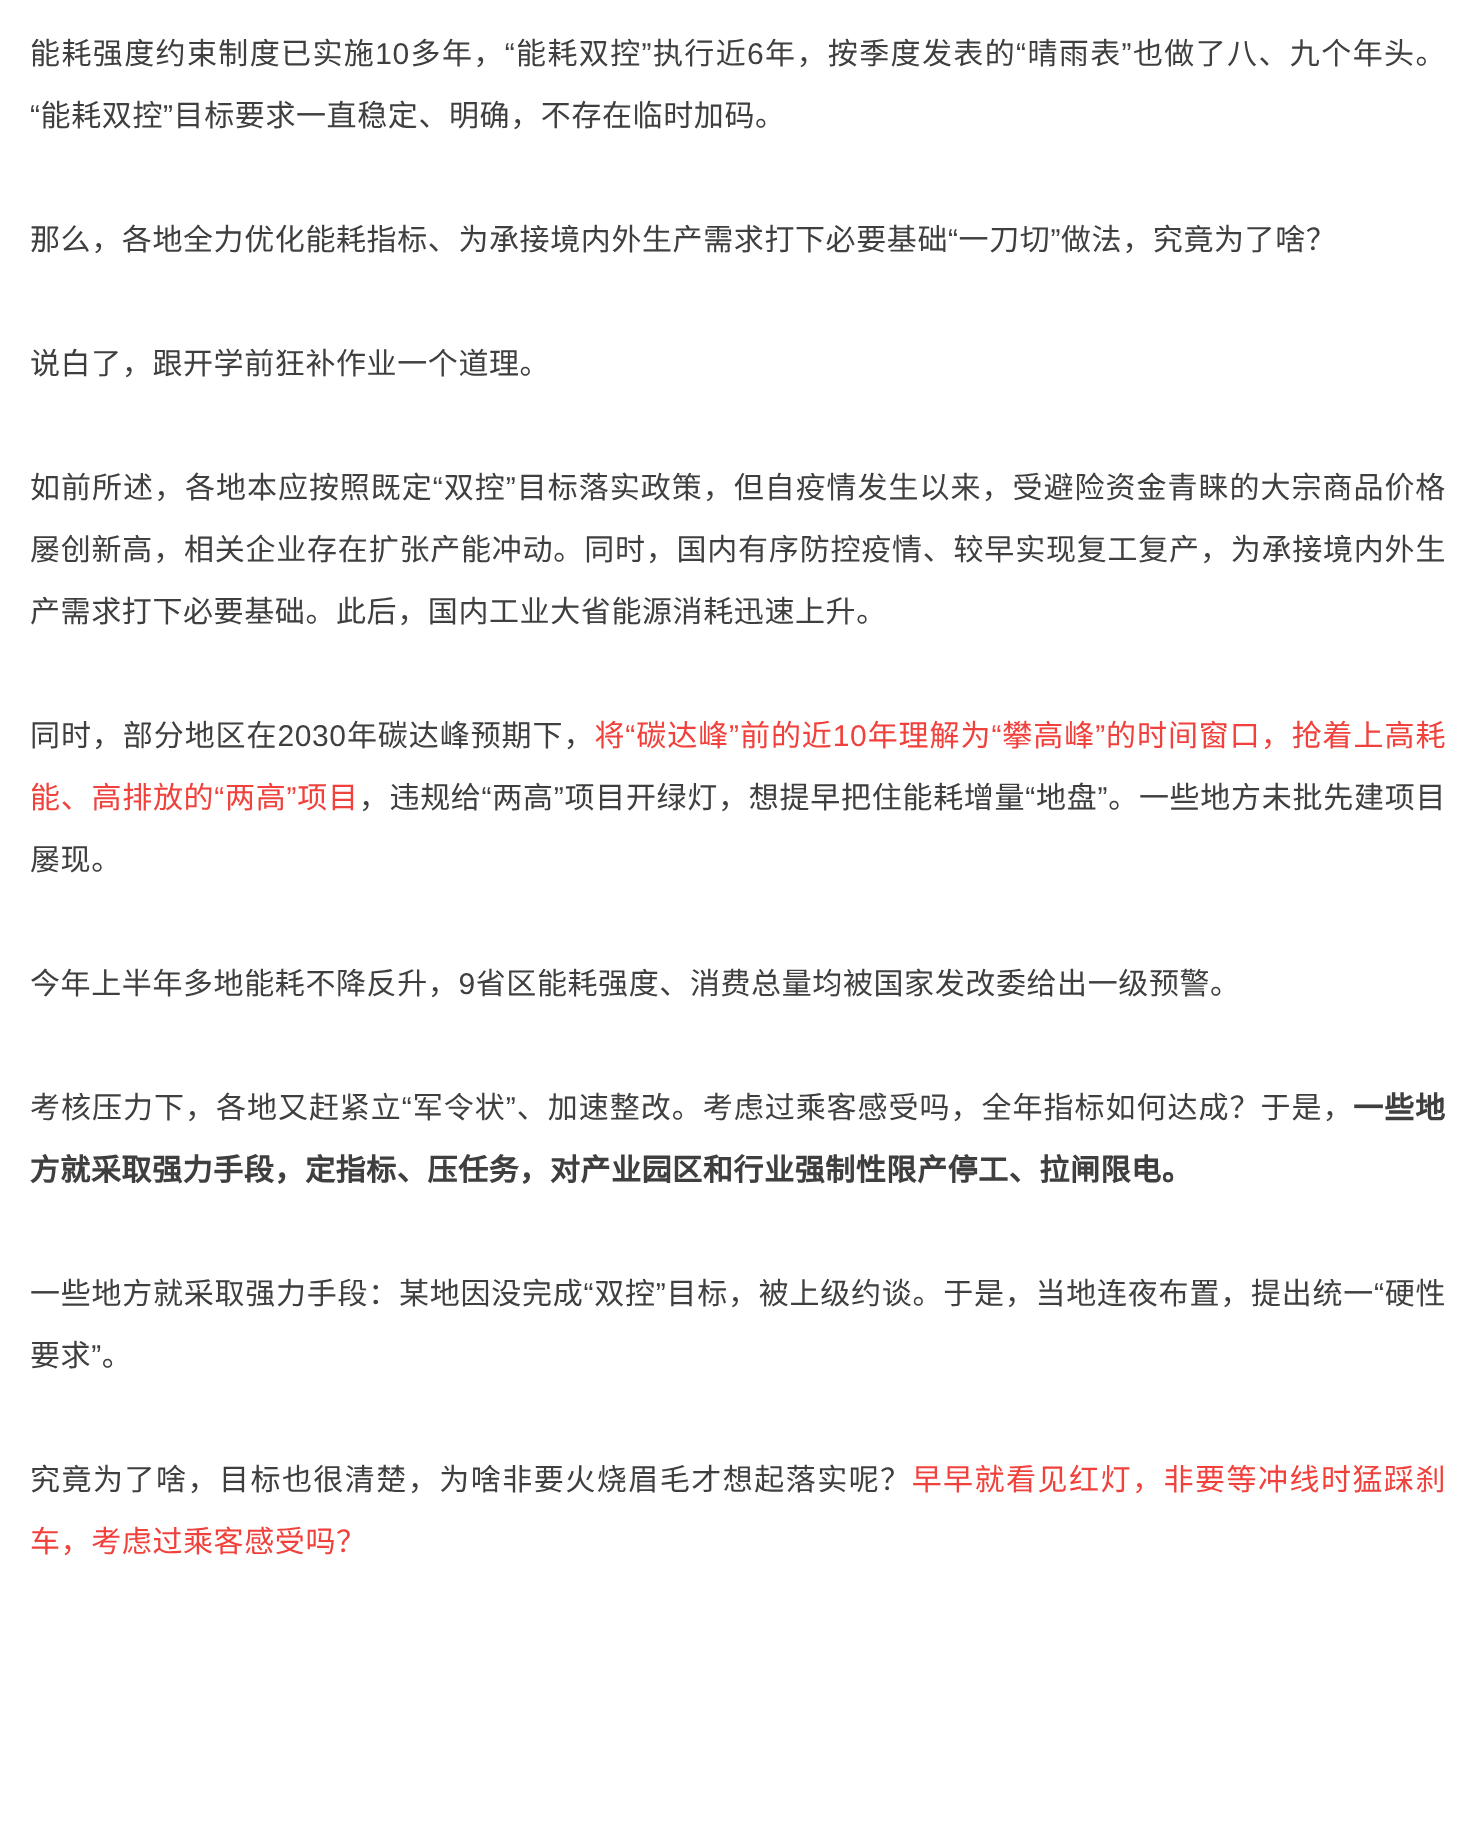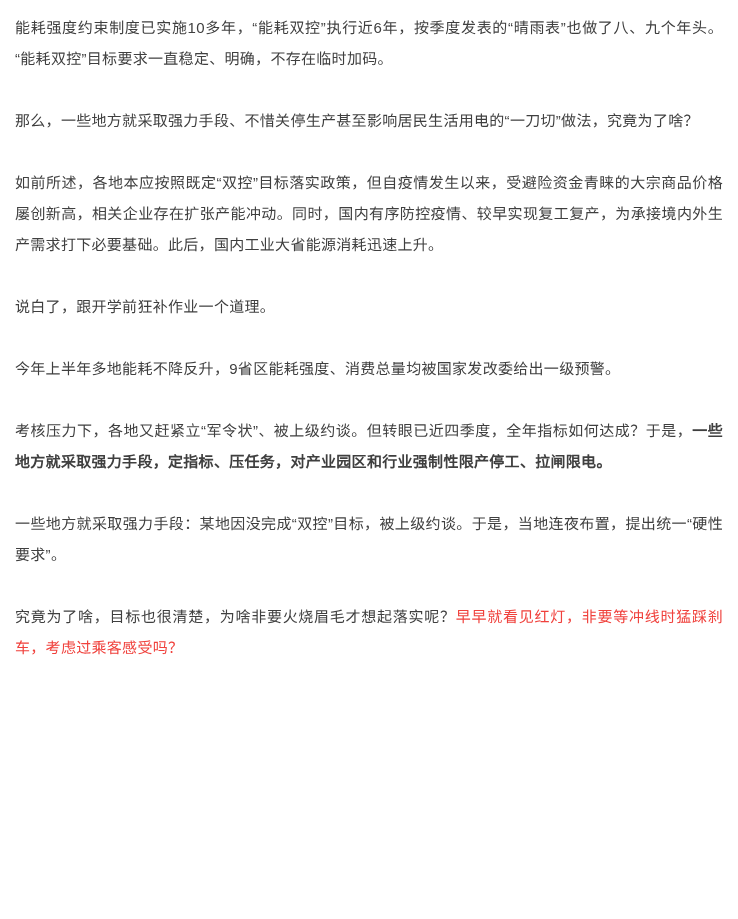--- a/index.html
+++ b/index.html
@@ -41,20 +41,21 @@
   .run-red {
     font-weight: 400;
     color: var(--emphasis-red, #f0413c);
   }
 </style>
 </head>
 <body style="background: rgb(255, 255, 255);">
 
 <div class="article">
     <p><span class="run-normal">能耗强度约束制度已实施10多年，“能耗双控”执行近6年，按季度发表的“晴雨表”也做了八、九个年头。“能耗双控”目标要求一直稳定、明确，不存在临时加码。</span></p>
-    <p><span class="run-normal">那么，一些地方就采取强力手段、不惜关停生产甚至影响居民生活用电的“一刀切”做法，究竟为了啥？</span></p>
+    <p><span class="run-normal">那么，各地全力优化能耗指标、为承接境内外生产需求打下必要基础“一刀切”做法，究竟为了啥？</span></p>
+    <p><span class="run-normal">说白了，跟开学前狂补作业一个道理。</span></p>
     <p><span class="run-normal">如前所述，各地本应按照既定“双控”目标落实政策，但自疫情发生以来，受避险资金青睐的大宗商品价格屡创新高，相关企业存在扩张产能冲动。同时，国内有序防控疫情、较早实现复工复产，为承接境内外生产需求打下必要基础。此后，国内工业大省能源消耗迅速上升。</span></p>
-    <p><span class="run-normal">说白了，跟开学前狂补作业一个道理。</span></p>
+    <p><span class="run-normal">同时，部分地区在2030年碳达峰预期下，</span><span class="run-red">将“碳达峰”前的近10年理解为“攀高峰”的时间窗口，抢着上高耗能、高排放的“两高”项目</span><span class="run-normal">，违规给“两高”项目开绿灯，想提早把住能耗增量“地盘”。一些地方未批先建项目屡现。</span></p>
     <p><span class="run-normal">今年上半年多地能耗不降反升，9省区能耗强度、消费总量均被国家发改委给出一级预警。</span></p>
-    <p><span class="run-normal">考核压力下，各地又赶紧立“军令状”、被上级约谈。但转眼已近四季度，全年指标如何达成？于是，</span><span class="run-bold">一些地方就采取强力手段，定指标、压任务，对产业园区和行业强制性限产停工、拉闸限电。</span></p>
+    <p><span class="run-normal">考核压力下，各地又赶紧立“军令状”、加速整改。考虑过乘客感受吗，全年指标如何达成？于是，</span><span class="run-bold">一些地方就采取强力手段，定指标、压任务，对产业园区和行业强制性限产停工、拉闸限电。</span></p>
     <p><span class="run-normal">一些地方就采取强力手段：某地因没完成“双控”目标，被上级约谈。于是，当地连夜布置，提出统一“硬性要求”。</span></p>
     <p><span class="run-normal">究竟为了啥，目标也很清楚，为啥非要火烧眉毛才想起落实呢？</span><span class="run-red">早早就看见红灯，非要等冲线时猛踩刹车，考虑过乘客感受吗？</span></p>
   </div>
 
 </body></html>

